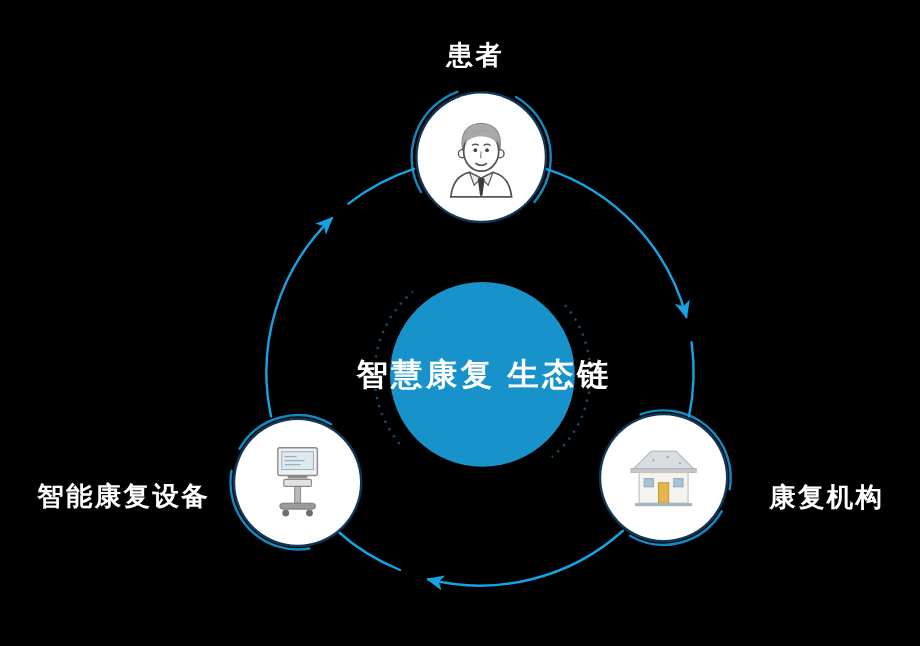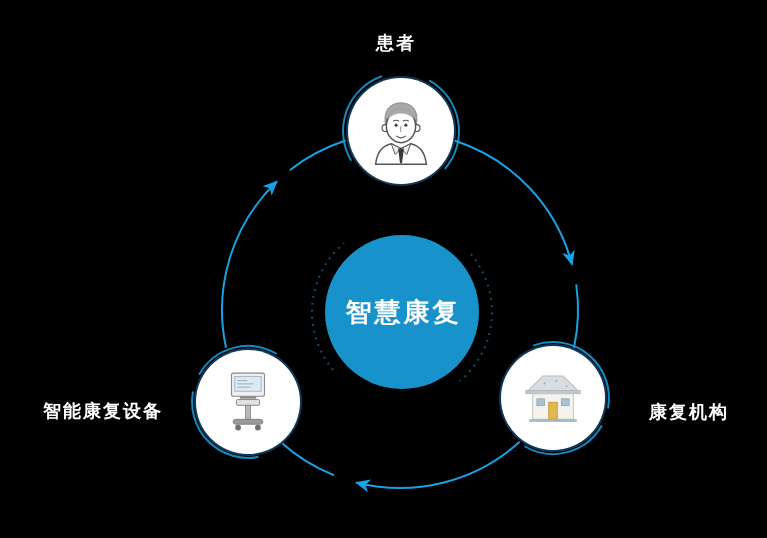--- a/index.html
+++ b/index.html
@@ -29,21 +29,21 @@
     border-radius:50%; background:var(--center-circle,#1792ca);
     display:flex; flex-direction:row; align-items:center; justify-content:center; gap:7px;
   }
   .center-node .line {
     color:#fff; font-size:26px; font-weight:bold; letter-spacing:3px; text-indent:3px;
     line-height:1.1; white-space:nowrap;
   }
 
   .label {
     position:absolute; width:220px; text-align:center;
-    color:var(--label-text,#fff); font-size:18px; font-weight:bold; letter-spacing:2px;
+    color:var(--label-text,#fff); font-size:22px; font-weight:bold; letter-spacing:2px;
     white-space:nowrap;
   }
   .label-patient     { left:286px; top:31px; }
   .label-equipment   { left:-7px;  top:399px; }
   .label-institution { left:579px; top:400px; }
 </style>
 </head>
 <body>
 
 <div class="stage">
@@ -78,20 +78,21 @@
       <path class="deco" d="M 430.0 80.8 A 58 58 0 0 1 445.4 168.3"></path>
       <path class="deco" d="M 257.7 457.1 A 56 56 0 0 1 192.9 392.3"></path>
       <path class="deco" d="M 199.5 374.0 A 56 56 0 0 1 276.0 353.5"></path>
       <path class="deco" d="M 533.8 345.4 A 56 56 0 0 1 608.1 407.7"></path>
       <path class="deco" d="M 601.5 426.0 A 56 56 0 0 1 525.0 446.5"></path>
     </g>
   </svg>
 
   <div class="center-node">
     <div class="line">智慧康复</div>
+    <div class="line">生态链</div>
   </div>
 
   <div class="node node-patient">
     <svg viewBox="0 0 80 80" width="78" height="78">
       <path d="M24 34 Q21 12 40 11 Q59 12 56 34 Q54 19 40 18 Q26 19 24 34 Z" fill="#a9a9a9" stroke="#8a8a8a" stroke-width="1"></path>
       <circle cx="24" cy="37" r="3.5" fill="#fff" stroke="#555" stroke-width="1.2"></circle>
       <circle cx="56" cy="37" r="3.5" fill="#fff" stroke="#555" stroke-width="1.2"></circle>
       <ellipse cx="40" cy="35" rx="15" ry="17" fill="#fff" stroke="#555" stroke-width="1.5"></ellipse>
       <path d="M26 28 Q28 18 40 17 Q52 18 54 28 Q48 22 40 22 Q32 22 26 28 Z" fill="#a9a9a9"></path>
       <path d="M32 30 q3 -2 6 0" stroke="#555" fill="none" stroke-width="1.2"></path>

